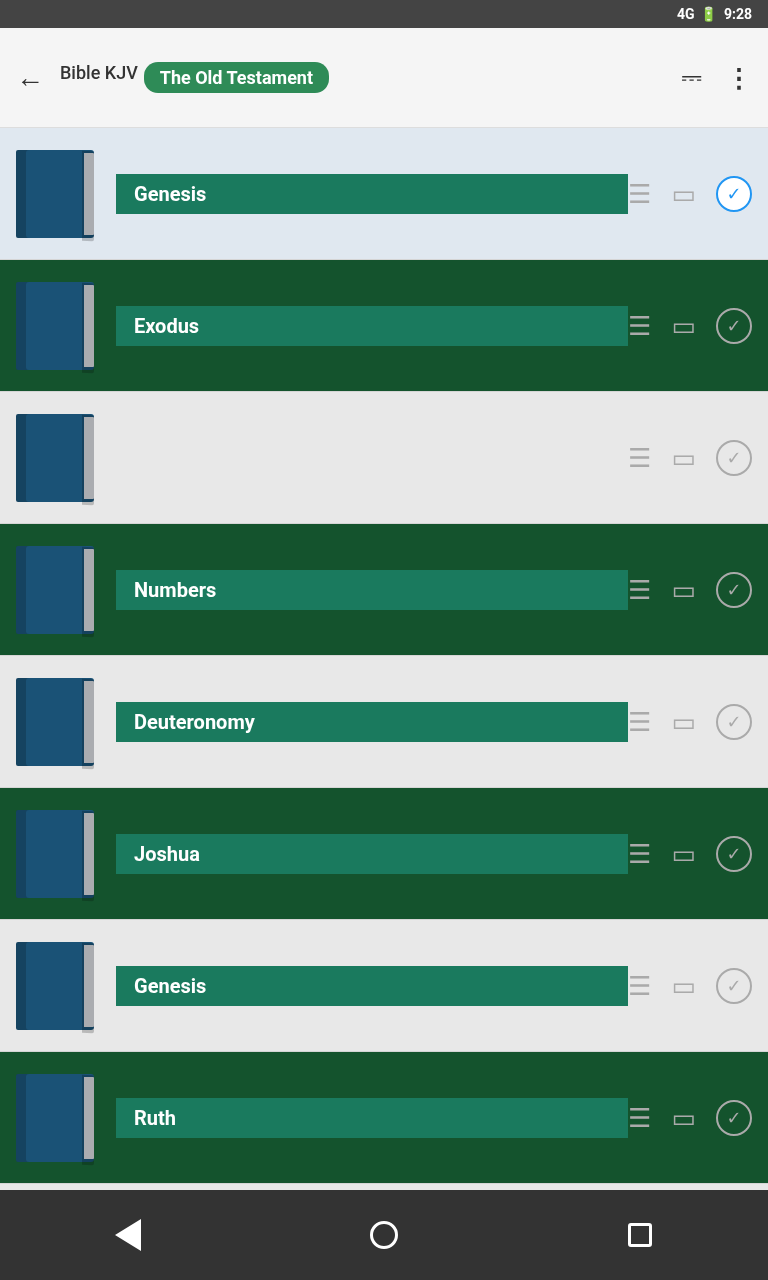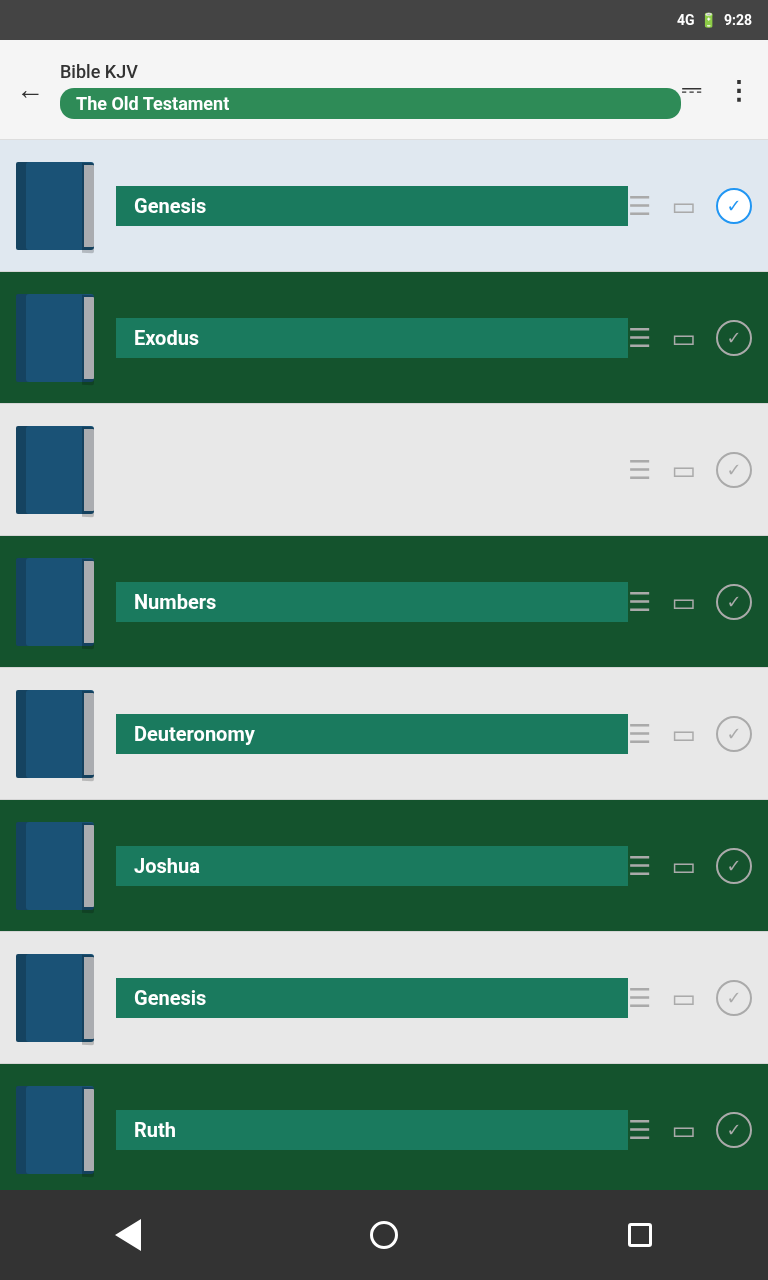--- a/index.html
+++ b/index.html
@@ -10,21 +10,21 @@
       font-family: 'Roboto', Arial, sans-serif;
       overflow: hidden;
       display: flex;
       flex-direction: column;
     }
 
     
     .status-bar {
       background: #444;
       color: white;
-      height: 40px;
+      height: 28px;
       display: flex;
       align-items: center;
       justify-content: flex-end;
       padding: 0 16px;
       gap: 8px;
       font-size: 14px;
       font-weight: bold;
       flex-shrink: 0;
     }
     .status-bar-icons {
@@ -46,22 +46,23 @@
     .header-back {
       font-size: 28px;
       color: #333;
       cursor: pointer;
       margin-right: 16px;
       line-height: 1;
     }
     .header-title-area {
       flex: 1;
       display: flex;
-      flex-direction: column;
+      flex-direction: row;
       gap: 6px;
+      text-align: right;
     }
     .header-app-title {
       font-size: 18px;
       color: #333;
       font-weight: 500;
     }
     .header-badge {
       background: #2e8b57;
       color: white;
       font-size: 18px;

